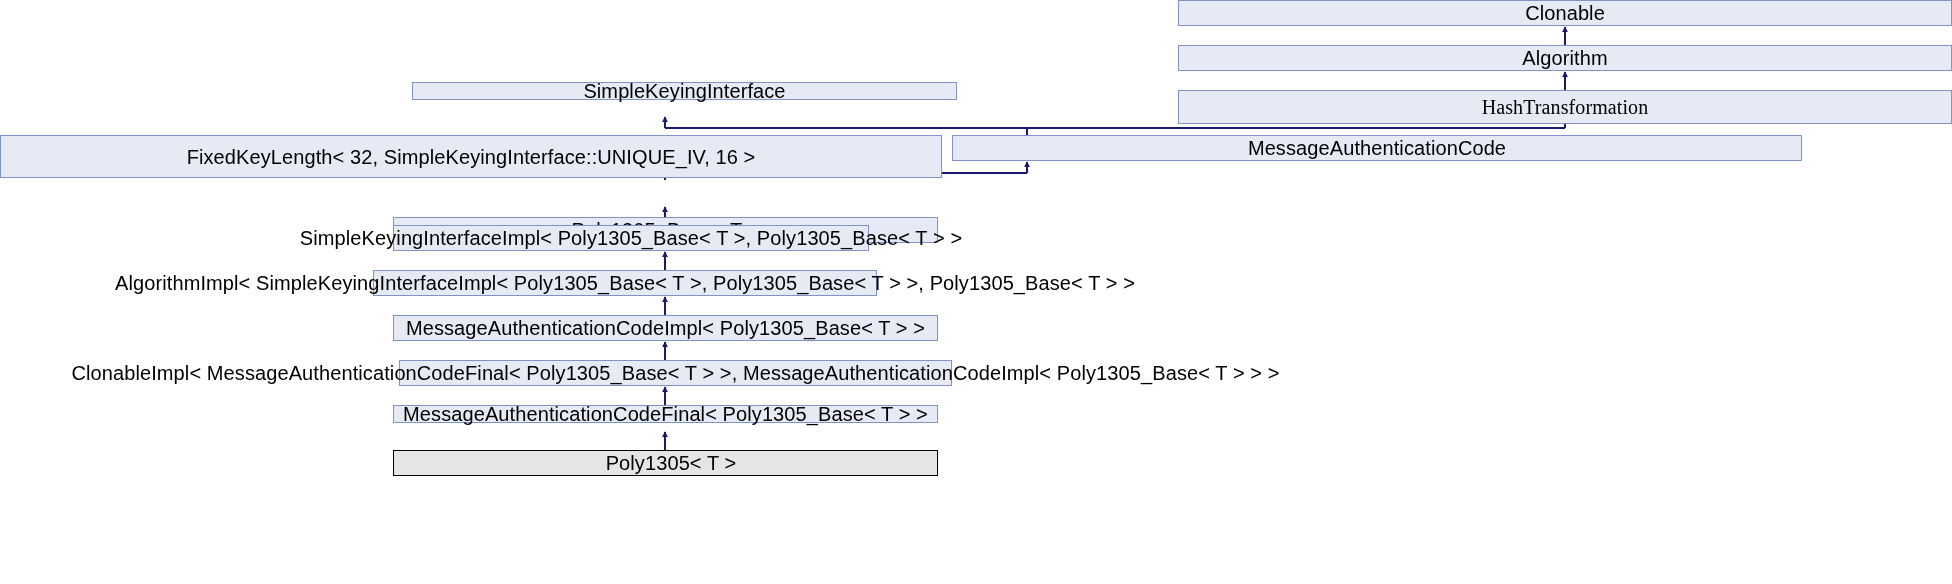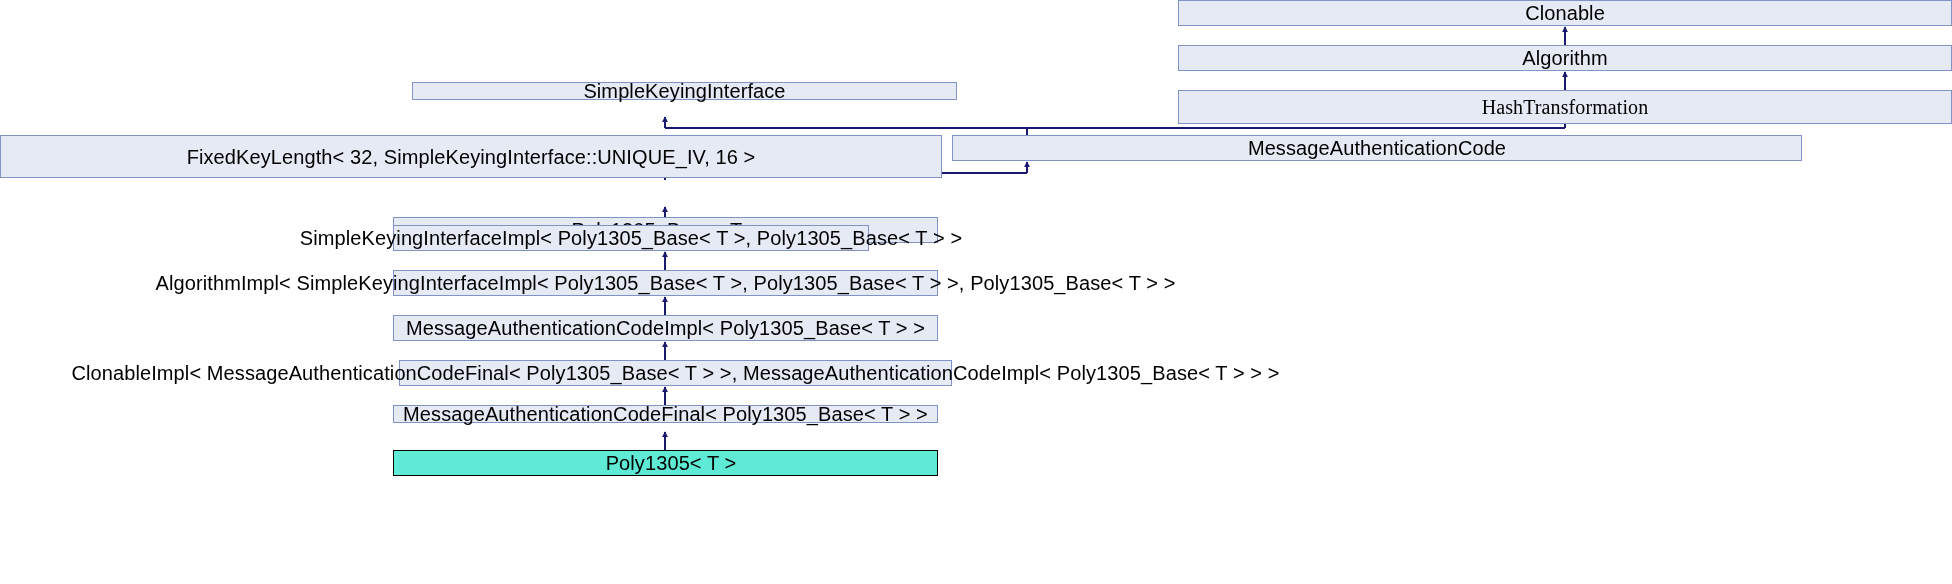--- a/index.html
+++ b/index.html
@@ -34,21 +34,21 @@
     line-height: 1;
     display: flex;
     align-items: center;
     justify-content: center;
     white-space: nowrap;
     letter-spacing: 0.1px;
     height: 26px;
   }
   .node.root {
     border: 1px solid #000000;
-    background: #5eead4;
+    background: #e5e5e5;
     padding-left: 11px;
   }
   .node-label {
     display: block;
     transform: translateY(-0.5px);
   }
 </style>
 </head>
 <body>
 
@@ -122,21 +122,21 @@
       </div>
       <div class="node" style="left: 952px; top: 135px; width: 850px; height: 26px;">
         <span class="node-label">MessageAuthenticationCode</span>
       </div>
       <div class="node" style="left: 393px; top: 180px; width: 545px; height: 26px; margin-top: 37px;">
         <span class="node-label">Poly1305_Base&lt; T &gt;</span>
       </div>
       <div class="node" style="left: 393px; top: 225px; width: 476px; height: 26px;">
         <span class="node-label">SimpleKeyingInterfaceImpl&lt; Poly1305_Base&lt; T &gt;, Poly1305_Base&lt; T &gt; &gt;</span>
       </div>
-      <div class="node" style="left: 393px; top: 270px; width: 545px; height: 26px;">
+      <div class="node" style="left: 373px; top: 270px; width: 504px; height: 26px;">
         <span class="node-label">AlgorithmImpl&lt; SimpleKeyingInterfaceImpl&lt; Poly1305_Base&lt; T &gt;, Poly1305_Base&lt; T &gt; &gt;, Poly1305_Base&lt; T &gt; &gt;</span>
       </div>
       <div class="node" style="left: 393px; top: 315px; width: 545px; height: 26px;">
         <span class="node-label">MessageAuthenticationCodeImpl&lt; Poly1305_Base&lt; T &gt; &gt;</span>
       </div>
       <div class="node" style="left: 399px; top: 360px; width: 553px; height: 26px;">
         <span class="node-label">ClonableImpl&lt; MessageAuthenticationCodeFinal&lt; Poly1305_Base&lt; T &gt; &gt;, MessageAuthenticationCodeImpl&lt; Poly1305_Base&lt; T &gt; &gt; &gt;</span>
       </div>
       <div class="node" style="left: 393px; top: 405px; width: 545px; height: 18px;">
         <span class="node-label">MessageAuthenticationCodeFinal&lt; Poly1305_Base&lt; T &gt; &gt;</span>

